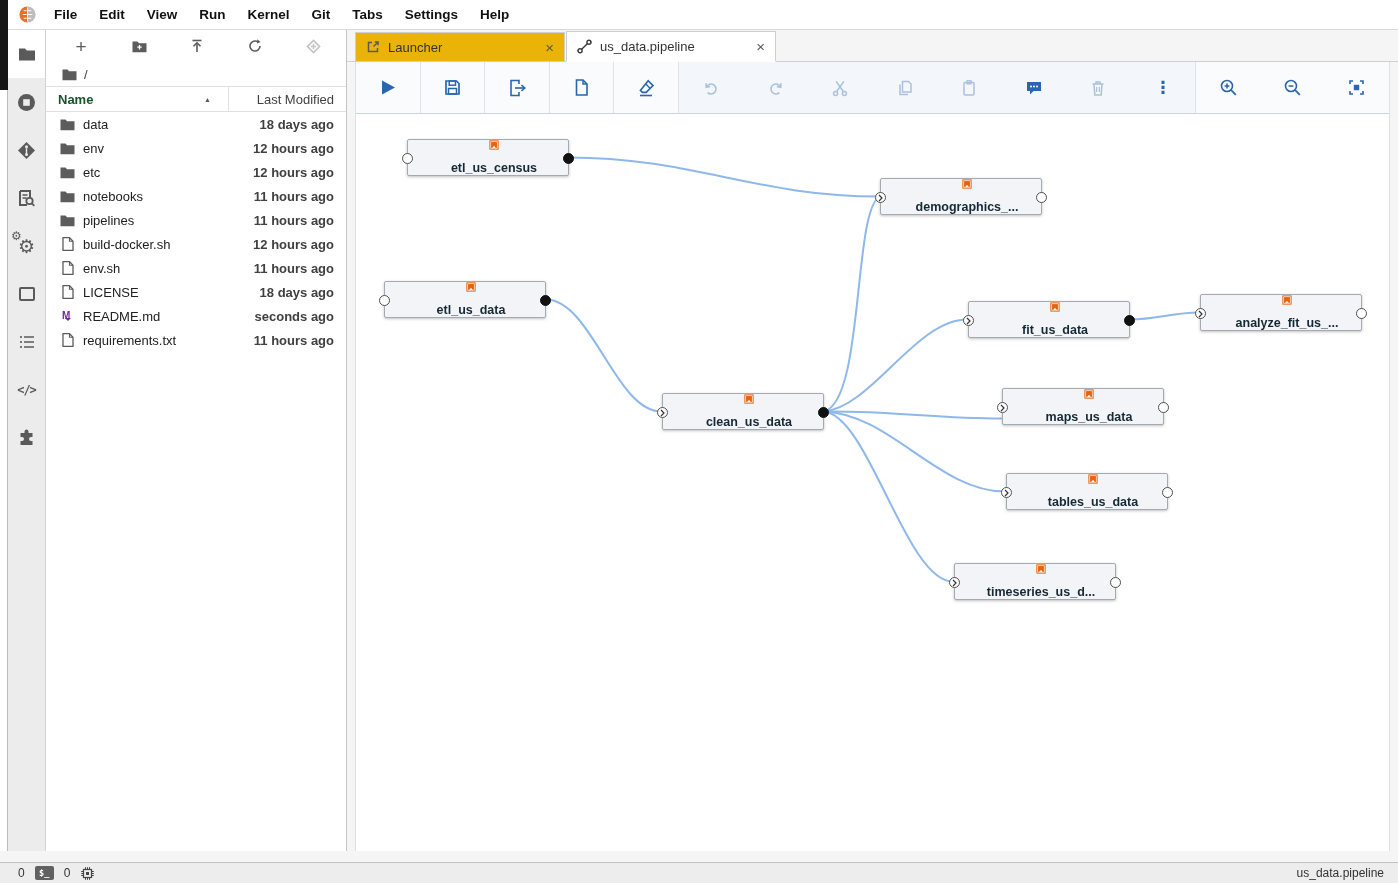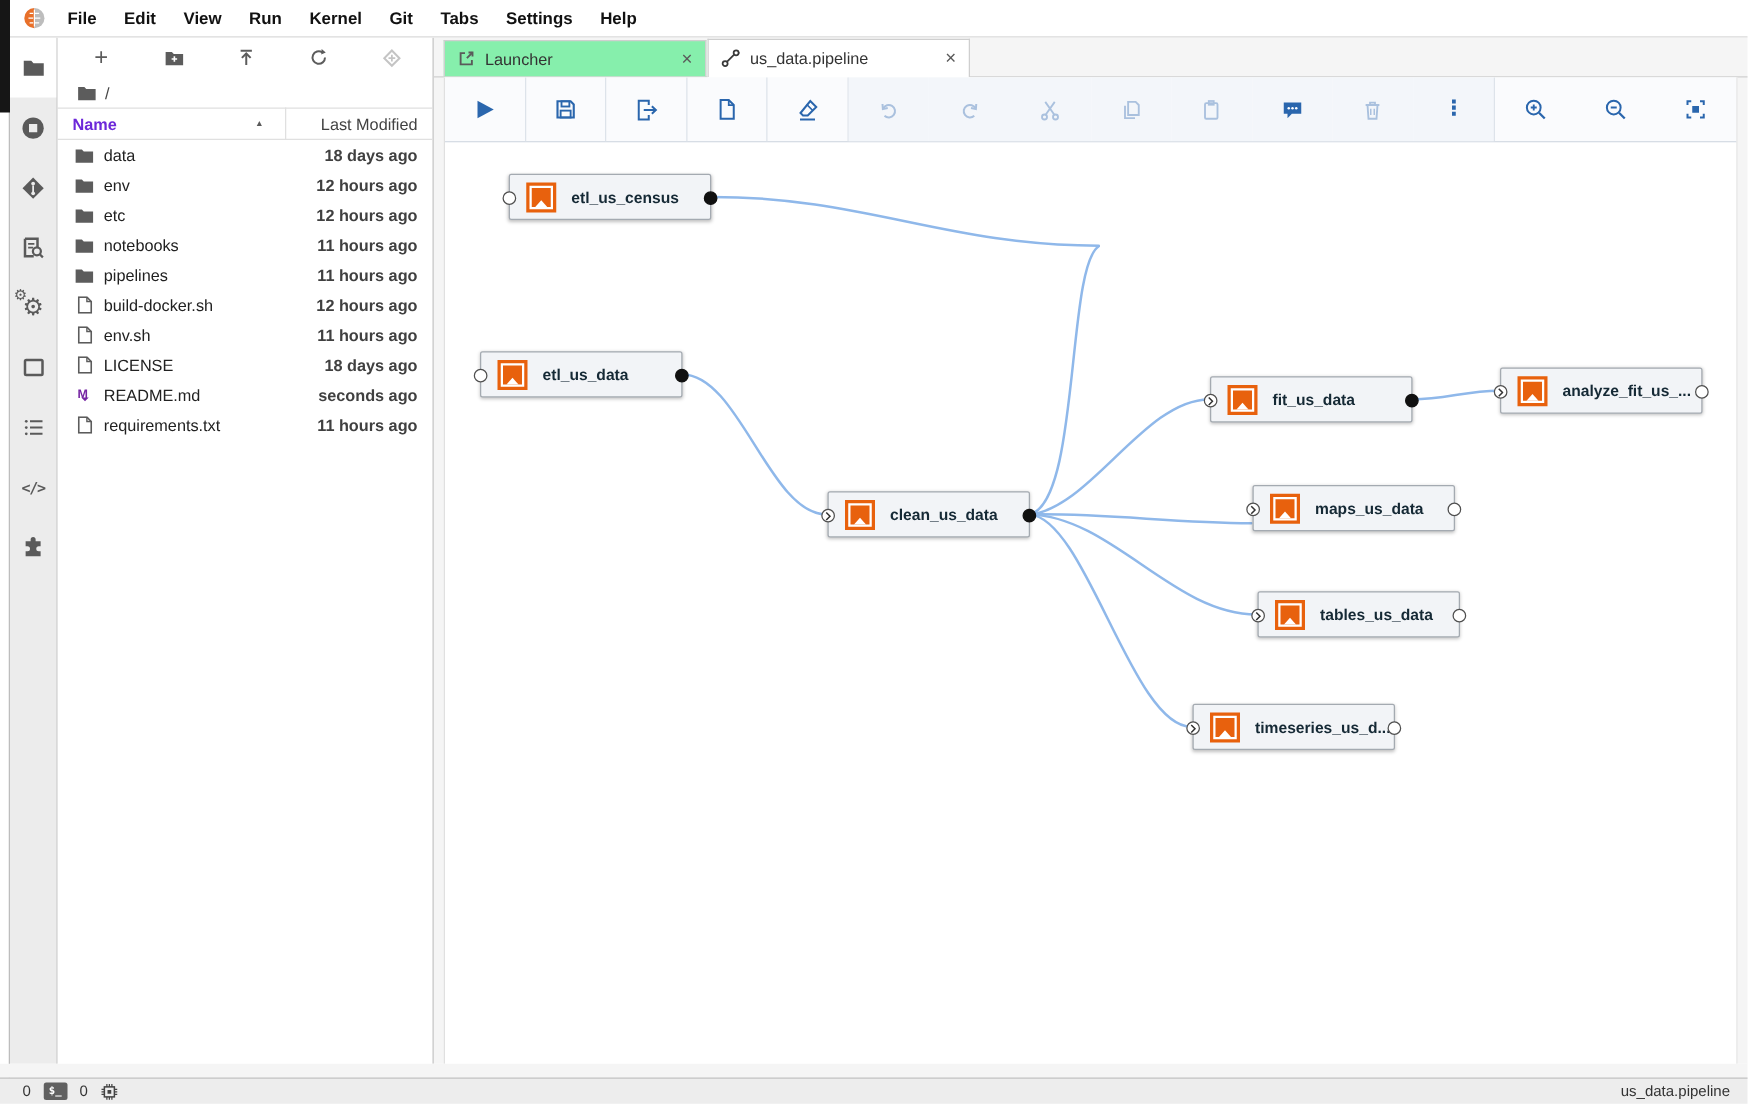--- a/index.html
+++ b/index.html
@@ -30,51 +30,51 @@
   .code-glyph { font-family:"DejaVu Sans Mono", monospace; font-size:12px; font-weight:bold; color:#5a5a5a; letter-spacing:-1px; }
 
   
   .filepanel { position:absolute; left:46px; top:30px; width:301px; height:821px; background:#fff;
     border-right:1px solid #c4c4c4; z-index:2; }
   .fp-toolbar { height:32px; display:flex; align-items:center; justify-content:space-between; padding:0 22px 0 24px; }
   .fp-btn { display:flex; align-items:center; justify-content:center; width:22px; height:22px; color:#616161; }
   .plus-glyph { font-size:19px; color:#5c5c5c; font-weight:400; line-height:1; }
   .fp-crumb { height:24px; display:flex; align-items:center; padding-left:16px; gap:7px; color:#424242; font-size:13px; }
   .fp-header { height:26px; display:flex; align-items:center; border-top:1px solid #e0e0e0; border-bottom:1px solid #e0e0e0; font-size:13px; }
-  .fp-header .hname { padding-left:12px; font-weight:bold; color:#6d28d9; flex:0 0 158px; }
+  .fp-header .hname { padding-left:12px; font-weight:bold; color:#14532d; flex:0 0 158px; }
   .fp-header .sort { font-size:7px; color:#5a5a5a; flex:0 0 24px; }
   .fp-header .hdiv { width:1px; height:26px; background:#e0e0e0; }
   .fp-header .hmod { flex:1; text-align:right; padding-right:12px; color:#424242; }
   .frow { height:24px; display:flex; align-items:center; padding:0 12px 0 13px; }
   .frow .ficon { width:17px; margin-right:7px; display:flex; justify-content:center; }
   .frow .fname { color:#212121; font-size:13px; white-space:nowrap; }
   .frow .ftime { margin-left:auto; color:#404040; font-size:13px;font-weight:bold; }
 
   
   .mainpanel { position:absolute; left:347px; top:30px; right:0; height:821px; background:#f5f5f5; }
   .tabbar { height:32px; display:flex; align-items:flex-end; padding-left:8px; border-bottom:1px solid #cfcfcf; }
   .tab { height:29px; width:210px; display:flex; align-items:center; padding:0 10px; gap:8px;
-    background:#86efac; border:1px solid #cfcfcf; border-bottom:none; font-size:13px; color:#333; margin-right:1px; }
+    background:#eab308; border:1px solid #cfcfcf; border-bottom:none; font-size:13px; color:#333; margin-right:1px; }
   .tab.active { background:#fff; height:31px; margin-bottom:-1px; border-bottom:1px solid #fff; }
   .tab .tlabel { white-space:nowrap; }
   .tab .tclose { margin-left:auto; font-size:15px; color:#5a5a5a; line-height:1; }
 
   .widget { position:absolute; left:8px; top:32px; right:8px; bottom:0; background:#fff; border-left:1px solid #e0e0e0; border-right:1px solid #e0e0e0; }
   .ptoolbar { height:52px; display:flex; background:#fafbfd; border-bottom:1px solid #ccd4dd; }
   .pcell { width:64.7px; display:flex; align-items:center; justify-content:center; }
   .pcell.sep { border-right:1px solid #dde3ea; }
   .pcell.mid { background:#f3f6fa; }
   .pcell.lsep { border-left:1px solid #dde3ea; }
   .kebab-glyph { color:#2a66ad; font-size:17px; font-weight:bold; line-height:1; font-family:"DejaVu Sans", sans-serif; }
 
   .canvas { position:relative; height:737px; background:#fff; overflow:hidden; }
   .edges { position:absolute; left:0; top:0; z-index:1; }
 
   .node { position:absolute; width:162px; height:37px; background:#f2f4f7; border:1px solid #a4aab1; border-radius:2px;
-    box-shadow:0 1px 3px rgba(0,0,0,.25); display:flex; align-items:center; padding-left:12px; gap:11px; z-index:2; }
+    box-shadow:0 1px 3px rgba(0,0,0,.25); display:flex; align-items:center; padding-left:12px; gap:11px; z-index:2;flex-direction:column; }
   .node .nlabel { font-size:12.5px; font-weight:bold; color:#152935; white-space:nowrap; }
   .port { position:absolute; top:13px; width:11px; height:11px; border-radius:50%; background:#fff; border:1.5px solid #4f4f4f; z-index:3;
     display:flex; align-items:center; justify-content:center; }
   .port.in { left:-6px; }
   .port.out { right:-6px; }
   .port.out.filled { background:#111; border-color:#111; }
 
   
   .gap-strip { position:absolute; left:0; right:0; top:851px; height:11px; background:#f5f5f5; z-index:6; }
   .statusbar { position:absolute; left:0; right:0; bottom:0; height:21px; background:#ededed; border-top:1px solid #c2c2c2;
@@ -455,20 +455,35 @@
         <svg width="26" height="26" viewBox="0 0 26 26">
             <rect x="1" y="1" width="24" height="24" fill="#e8610d"></rect>
             <rect x="3.6" y="3.6" width="18.8" height="18.8" fill="#fff"></rect>
             <rect x="5.4" y="5.4" width="15.2" height="15.2" fill="#e8610d"></rect>
             <path d="M8.2,20.6 L13,15.2 L17.8,20.6 Z" fill="#fff"></path>
           </svg>
         <span class="nlabel">etl_us_census</span>
         <span class="port out filled"></span>
       </div>
 
+      <div class="node" style="left:524px; top:64px;">
+        <span class="port in">
+            <svg width="5" height="8" viewBox="0 0 5 8">
+              <path d="M1,1 L4,4 L1,7" fill="none" stroke="#333" stroke-width="1.2"></path>
+            </svg>
+          </span>
+        <svg width="26" height="26" viewBox="0 0 26 26">
+            <rect x="1" y="1" width="24" height="24" fill="#e8610d"></rect>
+            <rect x="3.6" y="3.6" width="18.8" height="18.8" fill="#fff"></rect>
+            <rect x="5.4" y="5.4" width="15.2" height="15.2" fill="#e8610d"></rect>
+            <path d="M8.2,20.6 L13,15.2 L17.8,20.6 Z" fill="#fff"></path>
+          </svg>
+        <span class="nlabel">demographics_...</span>
+        <span class="port out"></span>
+      </div>
 
       <div class="node" style="left:28px; top:167px;">
         <span class="port in"></span>
         <svg width="26" height="26" viewBox="0 0 26 26">
             <rect x="1" y="1" width="24" height="24" fill="#e8610d"></rect>
             <rect x="3.6" y="3.6" width="18.8" height="18.8" fill="#fff"></rect>
             <rect x="5.4" y="5.4" width="15.2" height="15.2" fill="#e8610d"></rect>
             <path d="M8.2,20.6 L13,15.2 L17.8,20.6 Z" fill="#fff"></path>
           </svg>
         <span class="nlabel">etl_us_data</span>

